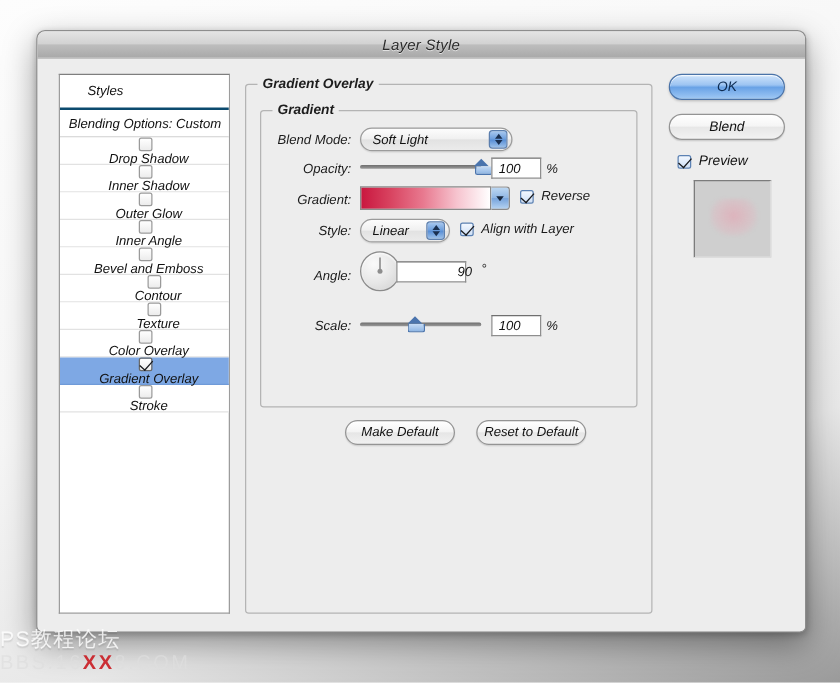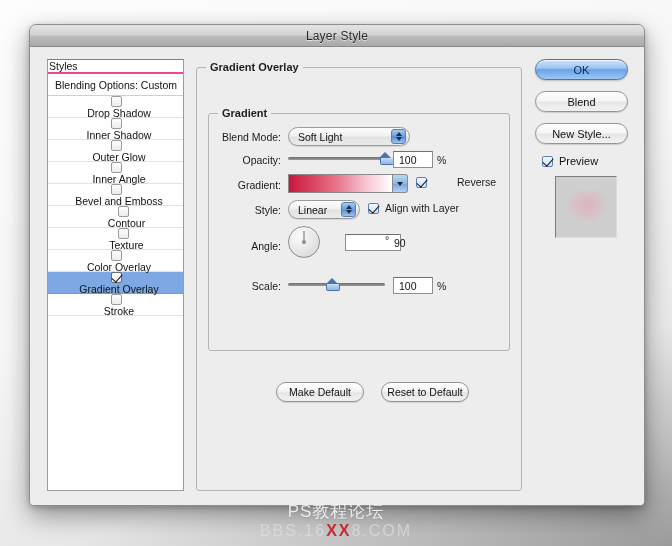--- a/index.html
+++ b/index.html
@@ -17,20 +17,21 @@
   
   #dialog {
     position: absolute;
     left: 29px; top: 24px;
     width: 616px; height: 482px;
     background: #ededed;
     border-radius: 7px 7px 5px 5px;
     border: 1px solid #8d8d8d;
     box-shadow: 0 10px 26px rgba(0,0,0,0.38), 0 2px 6px rgba(0,0,0,0.22);
     overflow: hidden;
+    font-style: italic;
   }
   #titlebar {
     height: 22px;
     background: linear-gradient(to bottom, #e4e4e4 0%, #d2d2d2 48%, #bdbdbd 52%, #a9a9a9 100%);
     border-bottom: 1px solid #8a8a8a;
     border-radius: 6px 6px 0 0;
     display: flex; align-items: center; justify-content: center;
     position: relative;
   }
   #titlebar .title {
@@ -48,26 +49,26 @@
   
   #styles-panel {
     position: absolute;
     left: 17px; top: 12px;
     width: 137px; height: 432px;
     background: #fff;
     border: 1px solid #9c9c9c;
     border-top-color: #7e7e7e;
   }
   .sl-head {
-    height: 14px;
-    display: flex; align-items: center;
-    padding-left: 1px;
+    height: 28px;
+    display: flex; align-items: center;
+    padding-left: 22px;
     font-size: 10.5px; color: #111;
     background: #fff;
-    border-bottom: 2px solid #ec4899;
+    border-bottom: 2px solid #0c4a6e;
   }
   .sl-sub {
     height: 22px;
     display: flex; align-items: center;
     padding-left: 7px;
     font-size: 10.5px; color: #111;
     background: #fff;
     border-bottom: 1px solid #cfcfcf;
   }
   .sl-row {
@@ -123,21 +124,21 @@
   }
   .group > .legend {
     position: absolute;
     top: -7px; left: 9px;
     background: #ededed;
     padding: 0 4px;
     font-size: 11px; font-weight: bold;
     color: #1d1d1d;
   }
   #grp-overlay { left: 0; top: 8px; width: 326px; height: 424px; }
-  #grp-gradient { left: 11px; top: 20px; width: 302px; height: 238px; margin-top: 25px; }
+  #grp-gradient { left: 11px; top: 20px; width: 302px; height: 238px; }
   .lbl {
     font-size: 10.5px; color: #1a1a1a;
     text-align: right;
     position: absolute;
   }
 
   
   .popup {
     height: 19px;
     border: 1px solid #9b9b9b;
@@ -268,21 +269,21 @@
   
   .btn {
     height: 20px;
     border: 1px solid #949494;
     border-radius: 10px;
     background: linear-gradient(to bottom, #ffffff 0%, #f4f4f4 46%, #e6e6e6 52%, #f1f1f1 100%);
     display: flex; align-items: center; justify-content: center;
     font-size: 10.5px; color: #111;
     box-shadow: 0 1px 1px rgba(0,0,0,0.12);
   }
-  .btn.wide { width: 88px; margin-top: 46px; }
+  .btn.wide { width: 88px; }
 
   
   #right-col {
     position: absolute;
     left: 505px; top: 12px;
     width: 96px; height: 432px;
   }
   .rbtn {
     width: 93px; height: 21px;
     border-radius: 11px;
@@ -320,21 +321,21 @@
     left: 12px; top: 14px;
     width: 38px; height: 30px;
     background: radial-gradient(ellipse at 50% 45%, rgba(226,170,182,0.75) 0%, rgba(226,180,190,0.35) 58%, rgba(207,207,207,0) 78%);
     filter: blur(1.2px);
   }
 
   
   #watermark {
     position: absolute;
     left: 0; right: 0; bottom: 6px;
-    text-align: center;
+    text-align: left;
     pointer-events: none;
   }
   #wm-line1 {
     font-size: 17px;
     color: rgba(255,255,255,0.82);
     letter-spacing: 1px;
     text-shadow: 0 1px 1px rgba(0,0,0,0.10);
   }
   #wm-line2 {
     font-size: 16px;
@@ -422,61 +423,60 @@
             <div class="thumb" style="left: 100%;"></div>
           </div>
           <div class="field" style="position:absolute; left:184px; top:37px; width:40px;">100</div>
           <span class="lbl" style="left:228px; top:40px;">%</span>
 
           <span class="lbl" style="left:-3px; top:65px; width:75px;">Gradient:</span>
           <div style="position:absolute; left:79px; top:60px; display:flex;">
             <div class="grad-swatch" id="grad-swatch" style="background: linear-gradient(to right, rgb(201, 23, 63) 0%, rgb(216, 66, 95) 22%, rgb(232, 121, 143) 48%, rgb(246, 195, 206) 74%, rgb(255, 255, 255) 100%);"></div>
             <div class="picker-arrow"></div>
           </div>
-          <div style="position:absolute; left:207px; top:62px; display:flex; align-items:center;gap:24px;">
+          <div style="position:absolute; left:207px; top:62px; display:flex; align-items:center;">
             <span class="cb checked blue" id="cb-reverse"></span>
             <span class="lbl" style="position:static;">Reverse</span>
           </div>
 
           <span class="lbl" style="left:-3px; top:90px; width:75px;">Style:</span>
           <div class="popup" style="position:absolute; left:79px; top:86px; width:72px;">
             <span>Linear</span>
             <span class="stepper"></span>
           </div>
           <div style="position:absolute; left:159px; top:88px; display:flex; align-items:center;">
             <span class="cb checked blue" id="cb-align"></span>
             <span class="lbl" style="position:static;">Align with Layer</span>
           </div>
 
           <span class="lbl" style="left:-3px; top:126px; width:75px;">Angle:</span>
           <div class="dial" style="position: absolute; left: 79px; top: 112px; transform: rotate(0deg);">
             <div class="needle" id="angle-needle"></div>
             <div class="hub"></div>
           </div>
-          <div class="field" style="position:absolute; left:136px; top:120px; width:56px;padding-left:48px;">90</div>
+          <div class="field" style="position:absolute; left:108px; top:120px; width:56px;padding-left:48px;">90</div>
           <span class="lbl" style="left:176px; top:120px;">°</span>
 
           <span class="lbl" style="left:-3px; top:166px; width:75px;">Scale:</span>
           <div class="slider" id="scale-slider" style="left:79px; top:162px; width:97px;">
             <div class="track"></div>
             <div class="thumb" style="left: 45%;"></div>
           </div>
           <div class="field" style="position:absolute; left:184px; top:163px; width:40px;">100</div>
           <span class="lbl" style="left:228px; top:166px;">%</span>
         </div>
 
         <div class="btn wide" style="position:absolute; left:79px; top:268px;">Make Default</div>
         <div class="btn wide" style="position:absolute; left:184px; top:268px;">Reset to Default</div>
       </div>
     </div>
 
     <div id="right-col">
       <div class="rbtn default">OK</div>
       <div class="rbtn">Blend</div>
-      <div class="rbtn">New Style...</div>
       <div id="preview-row">
         <span class="cb checked blue" id="cb-preview"></span>
         <span>Preview</span>
       </div>
       <div id="preview-thumb">
         <div class="blob"></div>
       </div>
     </div>
 
   </div>

